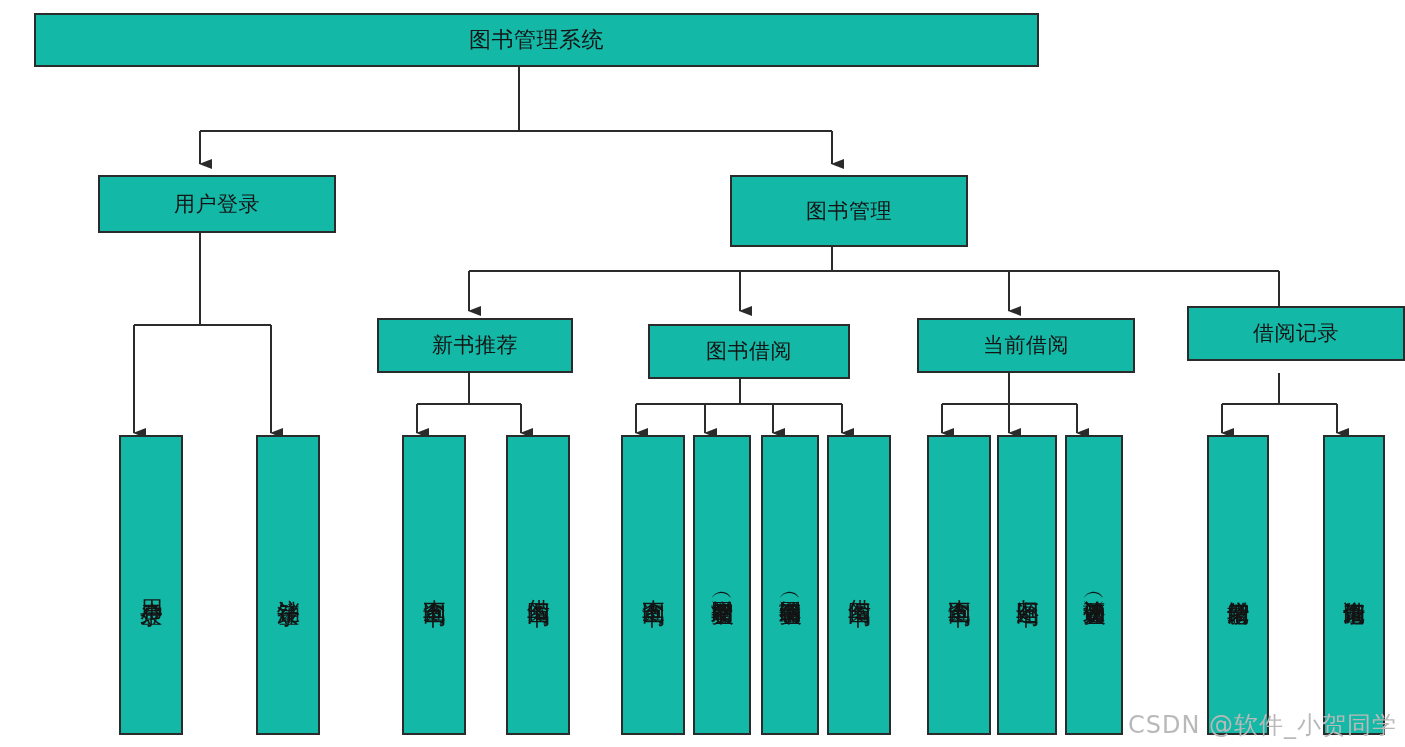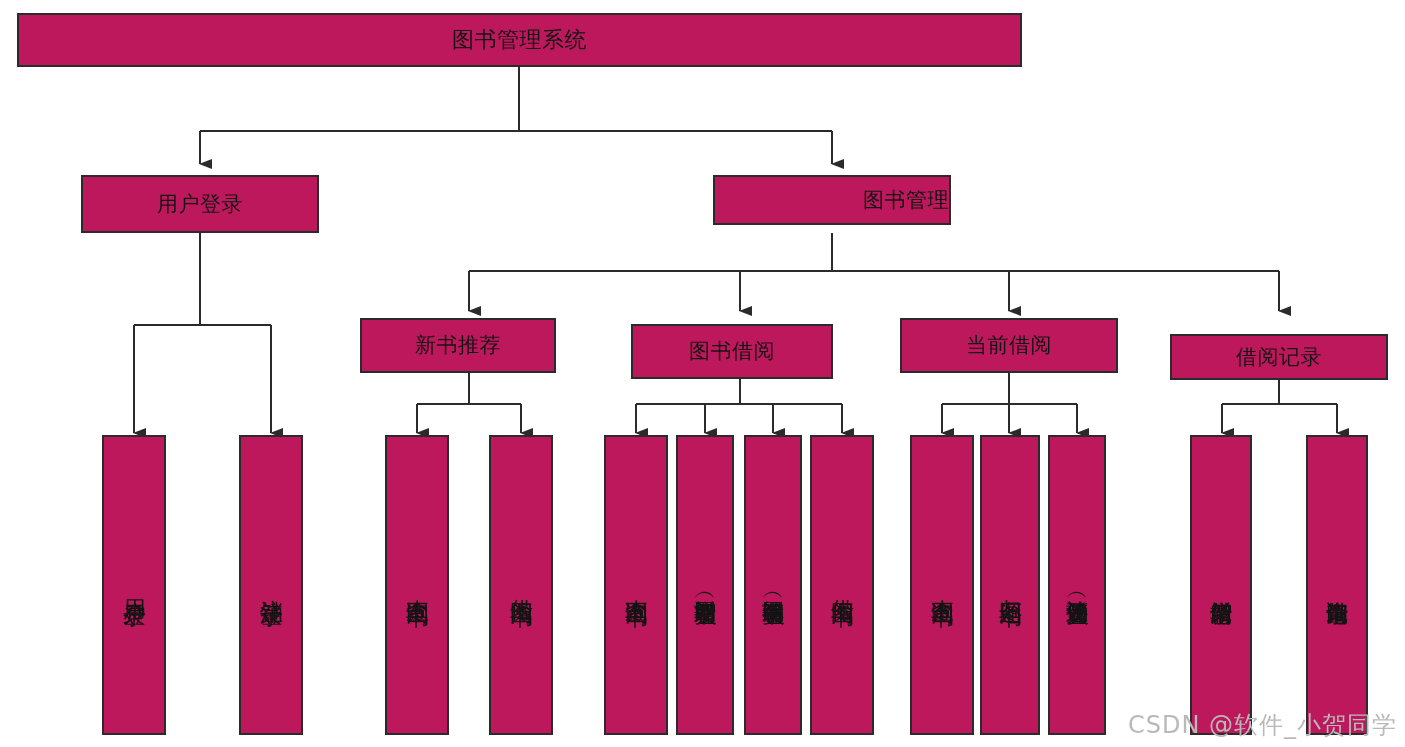--- a/index.html
+++ b/index.html
@@ -17,26 +17,27 @@
   }
   svg#wires{
     position:absolute;
     left:0;top:0;
     width:1405px;height:747px;
     pointer-events:none;
   }
   .node{
     position:absolute;
     box-sizing:border-box;
-    background:#be185d;
+    background:#14b8a6;
     border:2px solid #2b2b2b;
     display:flex;
     align-items:center;
     justify-content:center;
     overflow:hidden;
+    margin-left:17px;
   }
   .node .lbl{
     font-size:21px;
     line-height:1.18;
     letter-spacing:0.5px;
     color:#141414;
     white-space:nowrap;
   }
   .node.root .lbl{font-size:22px;}
   .node.vert{
@@ -124,34 +125,34 @@
     </g>
   </svg>
 
   <div class="node root" style="left:17px;top:13px;width:1005px;height:54px;">
     <span class="lbl">图书管理系统</span>
   </div>
 
   <div class="node" style="left:81px;top:175px;width:238px;height:58px;">
     <span class="lbl">用户登录</span>
   </div>
-  <div class="node" style="left:713px;top:175px;width:238px;height:50px;justify-content:flex-end;">
+  <div class="node" style="left:713px;top:175px;width:238px;height:72px;">
     <span class="lbl">图书管理</span>
   </div>
 
   <div class="node" style="left:360px;top:318px;width:196px;height:55px;">
     <span class="lbl">新书推荐</span>
   </div>
   <div class="node" style="left:631px;top:324px;width:202px;height:55px;">
     <span class="lbl">图书借阅</span>
   </div>
   <div class="node" style="left:900px;top:318px;width:218px;height:55px;text-align:center;">
     <span class="lbl">当前借阅</span>
   </div>
-  <div class="node" style="left:1170px;top:334px;width:218px;height:46px;">
+  <div class="node" style="left:1170px;top:306px;width:218px;height:55px;">
     <span class="lbl">借阅记录</span>
   </div>
 
   <div class="node vert" style="left:102px;top:435px;width:64px;height:300px;">
     <span class="lbl">用户登录</span>
   </div>
   <div class="node vert" style="left:239px;top:435px;width:64px;height:300px;">
     <span class="lbl">注销登录</span>
   </div>
 

